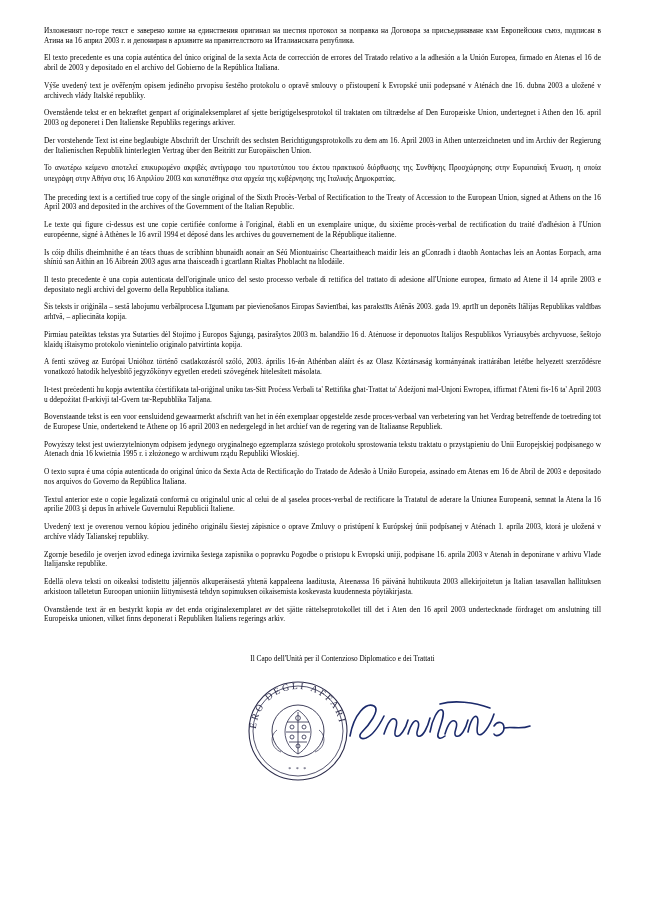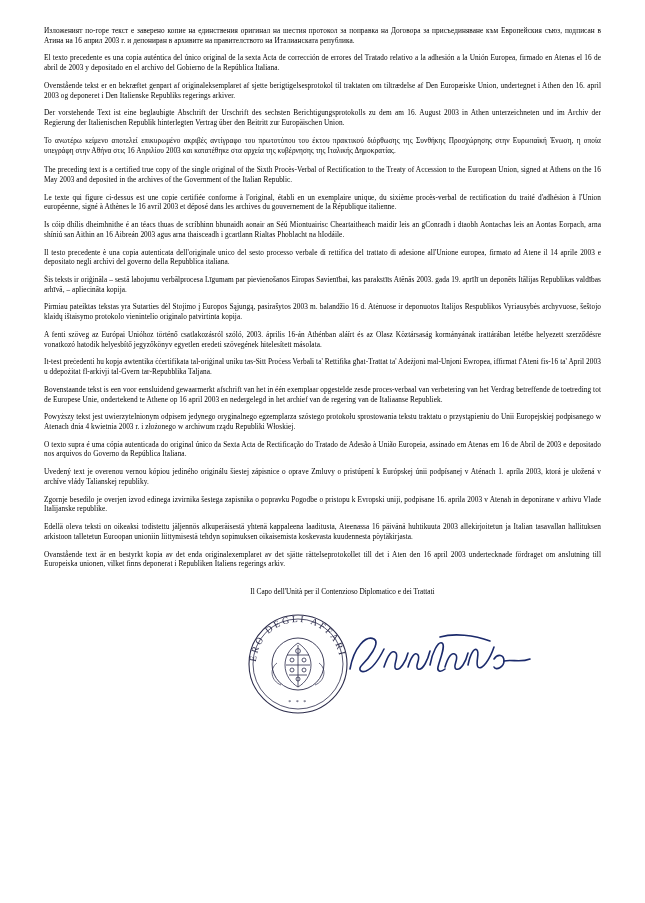--- a/index.html
+++ b/index.html
@@ -25,21 +25,21 @@
     font-size: 7.3px;
     line-height: 9.6px;
     text-align: justify;
     margin: 0 0 8.3px 0;
     letter-spacing: 0.01em;
   }
   .para.greek {
     line-height: 10.4px;
   }
   .signature-block {
-    margin-top: 18px;
+    margin-top: 30px;
     position: relative;
     height: 150px;
   }
   .sig-title {
     font-size: 7.3px;
     text-align: center;
     margin: 0;
     padding-left: 40px;
   }
   .stamp {
@@ -60,34 +60,36 @@
   .sig-script svg { display: block; }
 </style>
 </head>
 <body>
 
 <div class="page">
 
   <div id="paragraphs">
       <p class="para">Изложеният по-горе текст е заверено копие на единствения оригинал на шестия протокол за поправка на Договора за присъединяване към Европейския съюз, подписан в Атина на 16 април 2003 г. и депониран в архивите на правителството на Италианската република.</p>
       <p class="para">El texto precedente es una copia auténtica del único original de la sexta Acta de corrección de errores del Tratado relativo a la adhesión a la Unión Europea, firmado en Atenas el 16 de abril de 2003 y depositado en el archivo del Gobierno de la República Italiana.</p>
+      <p class="para">Výše uvedený text je ověřeným opisem jediného prvopisu šestého protokolu o opravě smlouvy o přistoupení k Evropské unii podepsané v Aténách dne 16. dubna 2003 a uložené v archivech vlády Italské republiky.</p>
       <p class="para">Ovenstående tekst er en bekræftet genpart af originaleksemplaret af sjette berigtigelsesprotokol til traktaten om tiltrædelse af Den Europæiske Union, undertegnet i Athen den 16. april 2003 og deponeret i Den Italienske Republiks regerings arkiver.</p>
-      <p class="para">Der vorstehende Text ist eine beglaubigte Abschrift der Urschrift des sechsten Berichtigungsprotokolls zu dem am 16. August 2003 in Athen unterzeichneten und im Archiv der Regierung der Italienischen Republik hinterlegten Vertrag über den Beitritt zur Europäischen Union.</p>
+      <p class="para">Der vorstehende Text ist eine beglaubigte Abschrift der Urschrift des sechsten Berichtigungsprotokolls zu dem am 16. April 2003 in Athen unterzeichneten und im Archiv der Regierung der Italienischen Republik hinterlegten Vertrag über den Beitritt zur Europäischen Union.</p>
       <p class="para greek">Το ανωτέρω κείμενο αποτελεί επικυρωμένο ακριβές αντίγραφο του πρωτοτύπου του έκτου πρακτικού διόρθωσης της Συνθήκης Προσχώρησης στην Ευρωπαϊκή Ένωση, η οποία υπεγράφη στην Αθήνα στις 16 Απριλίου 2003 και κατατέθηκε στα αρχεία της κυβέρνησης της Ιταλικής Δημοκρατίας.</p>
-      <p class="para">The preceding text is a certified true copy of the single original of the Sixth Procès-Verbal of Rectification to the Treaty of Accession to the European Union, signed at Athens on the 16 May 2003 and deposited in the archives of the Government of the Italian Republic.</p>
-      <p class="para">Le texte qui figure ci-dessus est une copie certifiée conforme à l'original, établi en un exemplaire unique, du sixième procès-verbal de rectification du traité d'adhésion à l'Union européenne, signé à Athènes le 16 avril 2003 et déposé dans les archives du gouvernement de la République italienne.</p>
+      <p class="para">The preceding text is a certified true copy of the single original of the Sixth Procès-Verbal of Rectification to the Treaty of Accession to the European Union, signed at Athens on the 16 April 2003 and deposited in the archives of the Government of the Italian Republic.</p>
+      <p class="para">Le texte qui figure ci-dessus est une copie certifiée conforme à l'original, établi en un exemplaire unique, du sixième procès-verbal de rectification du traité d'adhésion à l'Union européenne, signé à Athènes le 16 avril 1994 et déposé dans les archives du gouvernement de la République italienne.</p>
       <p class="para">Is cóip dhílis dheimhnithe é an téacs thuas de scríbhinn bhunaidh aonair an Séú Miontuairisc Cheartaitheach maidir leis an gConradh i dtaobh Aontachas leis an Aontas Eorpach, arna shíniú san Aithin an 16 Aibreán 2003 agus arna thaisceadh i gcartlann Rialtas Phoblacht na hIodáile.</p>
       <p class="para">Il testo precedente è una copia autenticata dell'originale unico del sesto processo verbale di rettifica del trattato di adesione all'Unione europea, firmato ad Atene il 14 aprile 2003 e depositato negli archivi del governo della Repubblica italiana.</p>
       <p class="para">Šis teksts ir oriģināla – sestā labojumu verbālprocesa Līgumam par pievienošanos Eiropas Savienībai, kas parakstīts Atēnās 2003. gada 19. aprīlī un deponēts Itālijas Republikas valdības arhīvā, – apliecināta kopija.</p>
       <p class="para">Pirmiau pateiktas tekstas yra Sutarties dėl Stojimo į Europos Sąjungą, pasirašytos 2003 m. balandžio 16 d. Atėnuose ir deponuotos Italijos Respublikos Vyriausybės archyvuose, šeštojo klaidų ištaisymo protokolo vienintelio originalo patvirtinta kopija.</p>
       <p class="para">A fenti szöveg az Európai Unióhoz történő csatlakozásról szóló, 2003. április 16-án Athénban aláírt és az Olasz Köztársaság kormányának irattárában letétbe helyezett szerződésre vonatkozó hatodik helyesbítő jegyzőkönyv egyetlen eredeti szövegének hitelesített másolata.</p>
       <p class="para">It-test preċedenti hu kopja awtentika ċċertifikata tal-oriġinal uniku tas-Sitt Proċess Verbali ta' Rettifika għat-Trattat ta' Adeżjoni mal-Unjoni Ewropea, iffirmat f'Ateni fis-16 ta' April 2003 u ddepożitat fl-arkivji tal-Gvern tar-Repubblika Taljana.</p>
       <p class="para">Bovenstaande tekst is een voor eensluidend gewaarmerkt afschrift van het in één exemplaar opgestelde zesde proces-verbaal van verbetering van het Verdrag betreffende de toetreding tot de Europese Unie, ondertekend te Athene op 16 april 2003 en nedergelegd in het archief van de regering van de Italiaanse Republiek.</p>
-      <p class="para">Powyższy tekst jest uwierzytelnionym odpisem jedynego oryginalnego egzemplarza szóstego protokołu sprostowania tekstu traktatu o przystąpieniu do Unii Europejskiej podpisanego w Atenach dnia 4 kwietnia 2003 r. i złożonego w archiwum rządu Republiki Włoskiej.</p>
+      <p class="para">Powyższy tekst jest uwierzytelnionym odpisem jedynego oryginalnego egzemplarza szóstego protokołu sprostowania tekstu traktatu o przystąpieniu do Unii Europejskiej podpisanego w Atenach dnia 16 kwietnia 1995 r. i złożonego w archiwum rządu Republiki Włoskiej.</p>
       <p class="para">O texto supra é uma cópia autenticada do original único da Sexta Acta de Rectificação do Tratado de Adesão à União Europeia, assinado em Atenas em 16 de Abril de 2003 e depositado nos arquivos do Governo da República Italiana.</p>
+      <p class="para">Textul anterior este o copie legalizată conformă cu originalul unic al celui de al şaselea proces-verbal de rectificare la Tratatul de aderare la Uniunea Europeană, semnat la Atena la 16 aprilie 2003 şi depus în arhivele Guvernului Republicii Italiene.</p>
       <p class="para">Uvedený text je overenou vernou kópiou jediného originálu šiestej zápisnice o oprave Zmluvy o pristúpení k Európskej únii podpísanej v Aténach 1. apríla 2003, ktorá je uložená v archíve vlády Talianskej republiky.</p>
       <p class="para">Zgornje besedilo je overjen izvod edinega izvirnika šestega zapisnika o popravku Pogodbe o pristopu k Evropski uniji, podpisane 16. aprila 2003 v Atenah in deponirane v arhivu Vlade Italijanske republike.</p>
       <p class="para">Edellä oleva teksti on oikeaksi todistettu jäljennös alkuperäisestä yhtenä kappaleena laaditusta, Ateenassa 16 päivänä huhtikuuta 2003 allekirjoitetun ja Italian tasavallan hallituksen arkistoon talletetun Euroopan unioniin liittymisestä tehdyn sopimuksen oikaisemista koskevasta kuudennesta pöytäkirjasta.</p>
       <p class="para">Ovanstående text är en bestyrkt kopia av det enda originalexemplaret av det sjätte rättelseprotokollet till det i Aten den 16 april 2003 undertecknade fördraget om anslutning till Europeiska unionen, vilket finns deponerat i Republiken Italiens regerings arkiv.</p>
     </div>
 
   <div class="signature-block">
     <p class="sig-title">Il Capo dell'Unità per il Contenzioso Diplomatico e dei Trattati</p>
 
     <div class="stamp">

